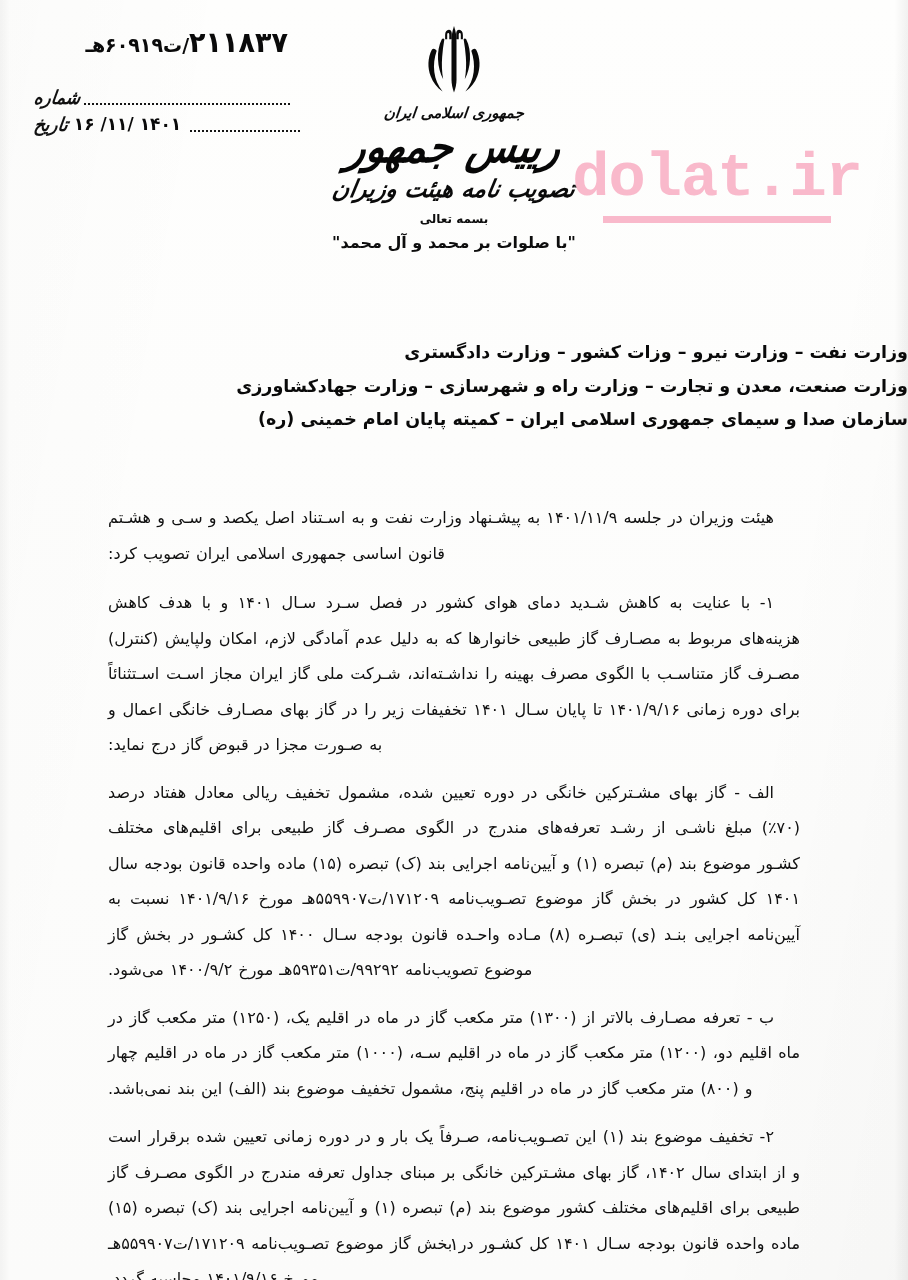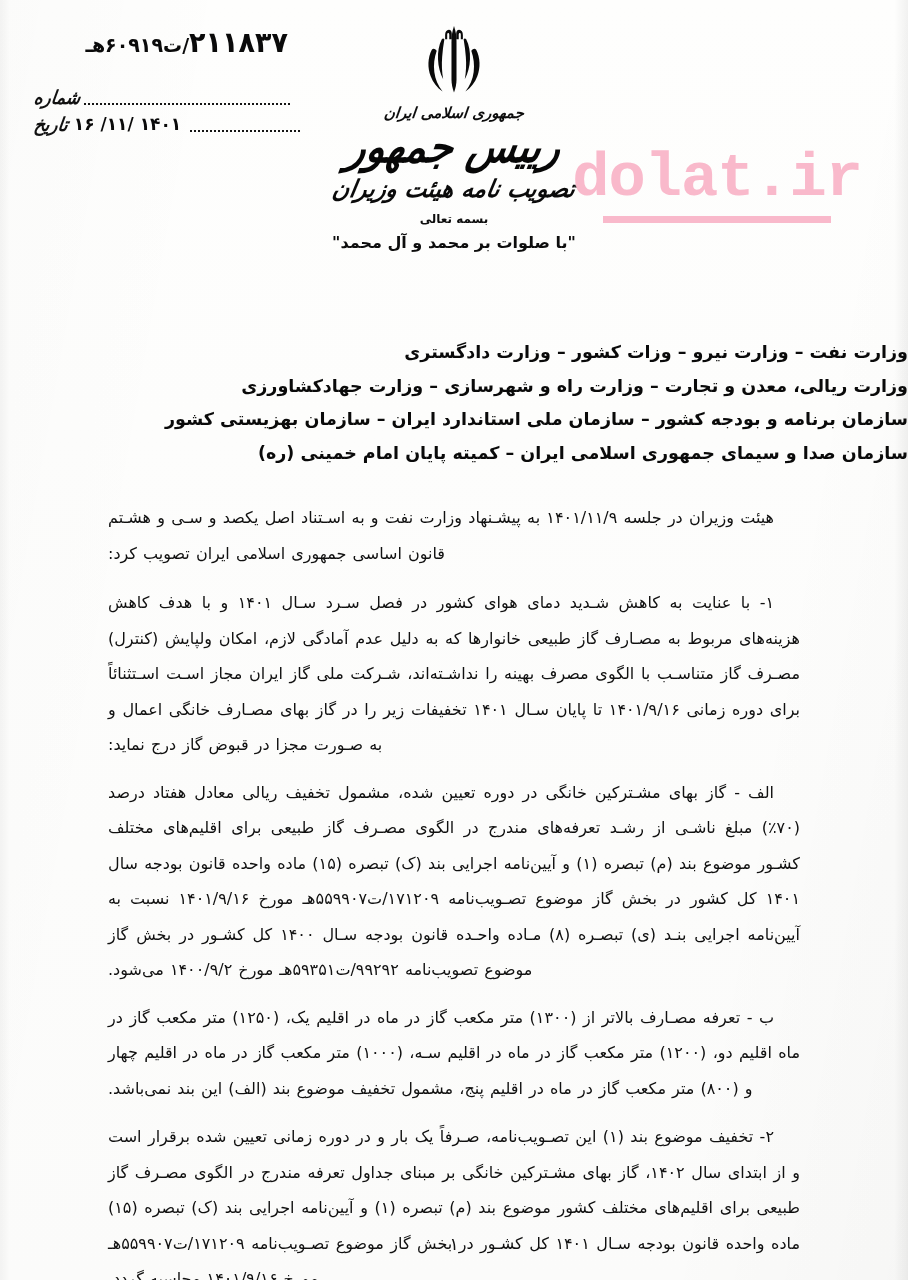--- a/index.html
+++ b/index.html
@@ -301,22 +301,21 @@
     <div class="salavat">"با صلوات بر محمد و آل محمد"</div>
   </div>
 
   <div class="watermark">
     <div class="watermark-text">dolat.ir</div>
     <div class="watermark-rule"></div>
   </div>
 
   <div class="recipients">
     <div class="recipient-line">وزارت نفت – وزارت نیرو – وزات کشور – وزارت دادگستری</div>
-    <div class="recipient-line">وزارت ریالی، معدن و تجارت – وزارت راه و شهرسازی – وزارت جهادکشاورزی</div>
-    <div class="recipient-line">سازمان برنامه و بودجه کشور – سازمان ملی استاندارد ایران – سازمان بهزیستی کشور</div>
+    <div class="recipient-line">وزارت صنعت، معدن و تجارت – وزارت راه و شهرسازی – وزارت جهادکشاورزی</div>
     <div class="recipient-line">سازمان صدا و سیمای جمهوری اسلامی ایران – کمیته پایان امام خمینی (ره)</div>
   </div>
 
   <div class="body-text">
     <p class="para first indent">هیئت وزیران در جلسه ۱۴۰۱/۱۱/۹ به پیشـنهاد وزارت نفت و به اسـتناد اصل یکصد و سـی و هشـتم قانون اساسی جمهوری اسلامی ایران تصویب کرد:</p>
     <p class="para indent">۱- با عنایت به کاهش شـدید دمای هوای کشور در فصل سـرد سـال ۱۴۰۱ و با هدف کاهش هزینه‌های مربوط به مصـارف گاز طبیعی خانوارها که به دلیل عدم آمادگی لازم، امکان ولپایش (کنترل) مصـرف گاز متناسـب با الگوی مصرف بهینه را نداشـته‌اند، شـرکت ملی گاز ایران مجاز اسـت اسـتثنائاً برای دوره زمانی ۱۴۰۱/۹/۱۶ تا پایان سـال ۱۴۰۱ تخفیفات زیر را در گاز بهای مصـارف خانگی اعمال و به صـورت مجزا در قبوض گاز درج نماید:</p>
     <p class="para indent">الف - گاز بهای مشـترکین خانگی در دوره تعیین شده، مشمول تخفیف ریالی معادل هفتاد درصد (۷۰٪) مبلغ ناشـی از رشـد تعرفه‌های مندرج در الگوی مصـرف گاز طبیعی برای اقلیم‌های مختلف کشـور موضوع بند (م) تبصره (۱) و آیین‌نامه اجرایی بند (ک) تبصره (۱۵) ماده واحده قانون بودجه سال ۱۴۰۱ کل کشور در بخش گاز موضوع تصـویب‌نامه ۱۷۱۲۰۹/ت۵۵۹۹۰۷هـ مورخ ۱۴۰۱/۹/۱۶ نسبت به آیین‌نامه اجرایی بنـد (ی) تبصـره (۸) مـاده واحـده قانون بودجه سـال ۱۴۰۰ کل کشـور در بخش گاز موضوع تصویب‌نامه ۹۹۲۹۲/ت۵۹۳۵۱هـ مورخ ۱۴۰۰/۹/۲ می‌شود.</p>
     <p class="para indent tight">ب - تعرفه مصـارف بالاتر از (۱۳۰۰) متر مکعب گاز در ماه در اقلیم یک، (۱۲۵۰) متر مکعب گاز در ماه اقلیم دو، (۱۲۰۰) متر مکعب گاز در ماه در اقلیم سـه، (۱۰۰۰) متر مکعب گاز در ماه در اقلیم چهار و (۸۰۰) متر مکعب گاز در ماه در اقلیم پنج، مشمول تخفیف موضوع بند (الف) این بند نمی‌باشد.</p>
     <p class="para indent">۲- تخفیف موضوع بند (۱) این تصـویب‌نامه، صـرفاً یک بار و در دوره زمانی تعیین شده برقرار است و از ابتدای سال ۱۴۰۲، گاز بهای مشـترکین خانگی بر مبنای جداول تعرفه مندرج در الگوی مصـرف گاز طبیعی برای اقلیم‌های مختلف کشور موضوع بند (م) تبصره (۱) و آیین‌نامه اجرایی بند (ک) تبصره (۱۵) ماده واحده قانون بودجه سـال ۱۴۰۱ کل کشـور در بخش گاز موضوع تصـویب‌نامه ۱۷۱۲۰۹/ت۵۵۹۹۰۷هـ مورخ ۱۴۰۱/۹/۱۶ محاسبه گردد.</p>
   </div>

